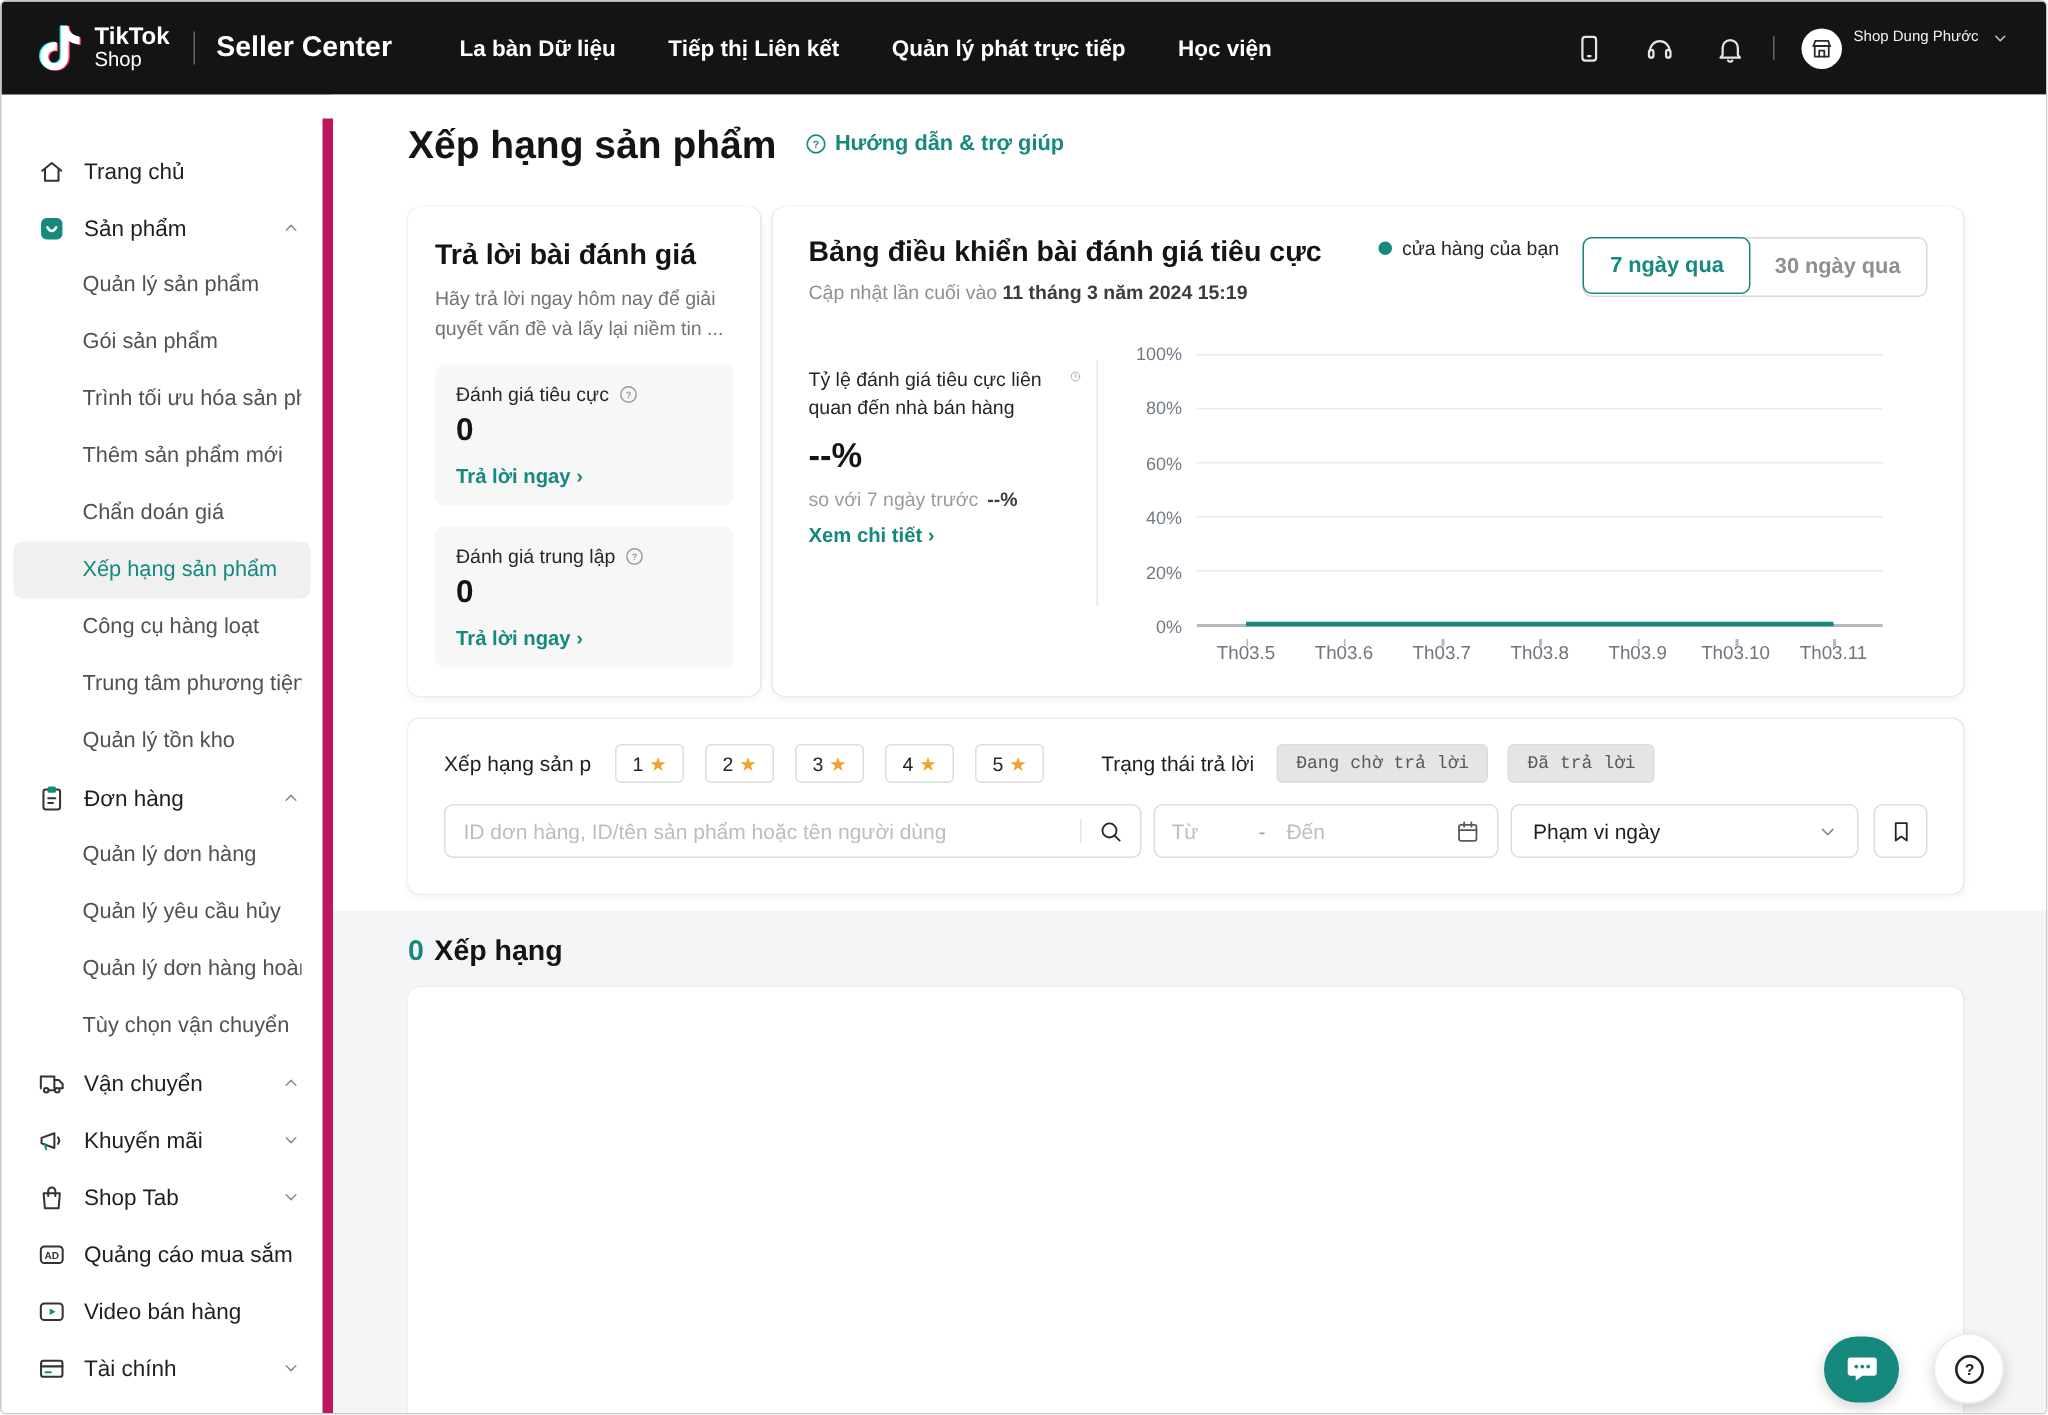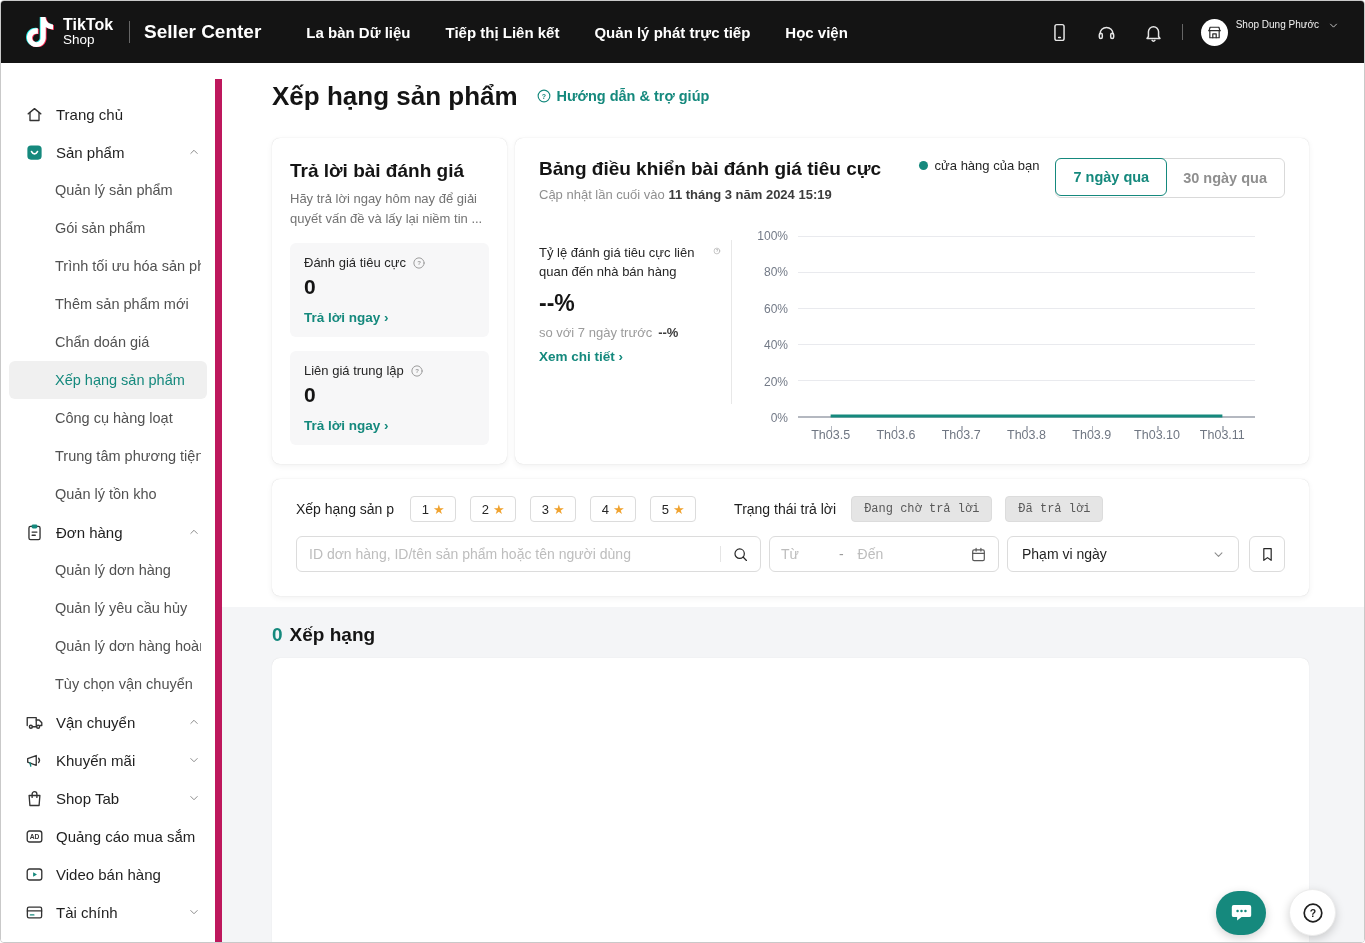--- a/index.html
+++ b/index.html
@@ -420,21 +420,21 @@
                     <text x="12" y="15.8" text-anchor="middle" font-size="10.5" font-weight="bold" fill="currentColor" stroke="none" font-family="Liberation Sans,sans-serif">?</text>
                   </svg>
                 </span>
             </div>
             <div class="stat-value">0</div>
             <div class="stat-action">Trả lời ngay ›</div>
           </div>
 
           <div class="stat-box">
             <div class="stat-label-row">
-              <span>Liên giá trung lập</span>
+              <span>Đánh giá trung lập</span>
               <span class="q-icon">
                   <svg viewBox="0 0 24 24" fill="none" stroke="currentColor" stroke-width="1.7" stroke-linecap="round" stroke-linejoin="round">
                     <circle cx="12" cy="12" r="8.8"></circle>
                     <text x="12" y="15.8" text-anchor="middle" font-size="10.5" font-weight="bold" fill="currentColor" stroke="none" font-family="Liberation Sans,sans-serif">?</text>
                   </svg>
                 </span>
             </div>
             <div class="stat-value">0</div>
             <div class="stat-action">Trả lời ngay ›</div>
           </div>

